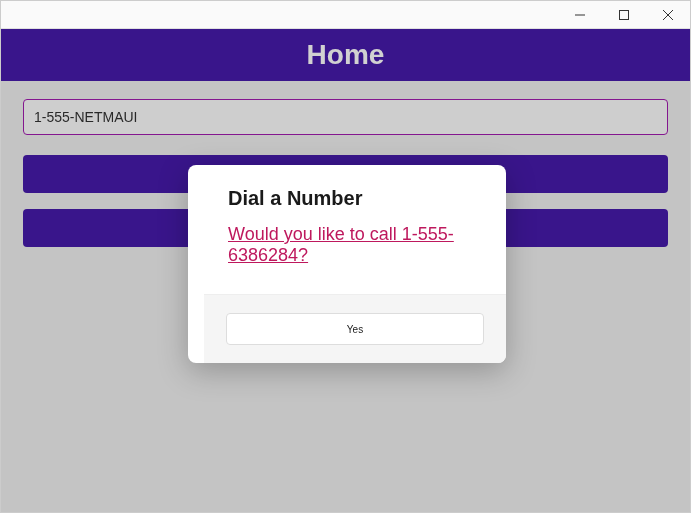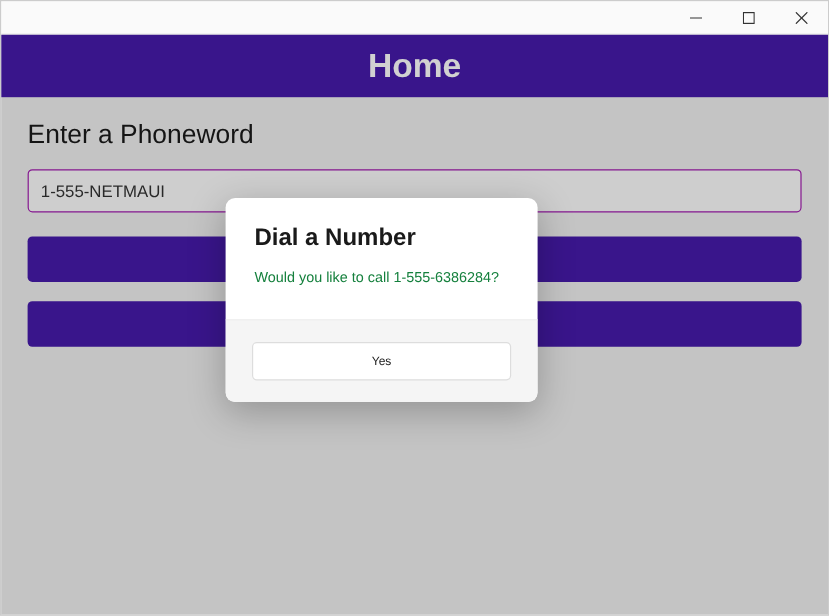--- a/index.html
+++ b/index.html
@@ -78,38 +78,40 @@
       top: 28px;
       left: 0;
       right: 0;
       bottom: 0;
       background: rgba(0,0,0,0.18);
     }
     .dialog {
       position: absolute;
       left: 187px;
       top: 164px;
-      width: 260px;
+      width: 318px;
       background: #fff;
       border-radius: 8px;
       box-shadow: 0 8px 30px rgba(0,0,0,0.25);
       overflow: hidden;
+      padding-left: 16px;
     }
     .dialog-body {
       padding: 22px 24px 28px 24px;
     }
     .dialog-title {
       font-size: 20px;
       font-weight: 600;
       color: #1a1a1a;
       margin-bottom: 14px;
     }
     .dialog-message {
-      font-size: 12px;
-      color: #15803d;
+      font-size: 18px;
+      color: #be185d;
+      text-decoration: underline;
     }
     .dialog-actions {
       background: #f5f5f5;
       padding: 18px 22px;
       display: flex;
       gap: 12px;
       border-top: 1px solid #eee;
     }
     .dialog-btn {
       flex: 1;
@@ -141,21 +143,20 @@
         <line x1="10" y1="0" x2="0" y2="10" stroke="#333" stroke-width="1"></line>
       </svg>
   </div>
 </div>
 
 <div class="header">
   <span>Home</span>
 </div>
 
 <div class="content">
-  <div class="label">Enter a Phoneword</div>
   <input class="input" type="text" value="1-555-NETMAUI" style="">
   <button class="big-btn"></button>
   <button class="big-btn"></button>
 </div>
 
 <div class="overlay"></div>
 
 <div class="dialog">
   <div class="dialog-body">
     <div class="dialog-title">Dial a Number</div>

